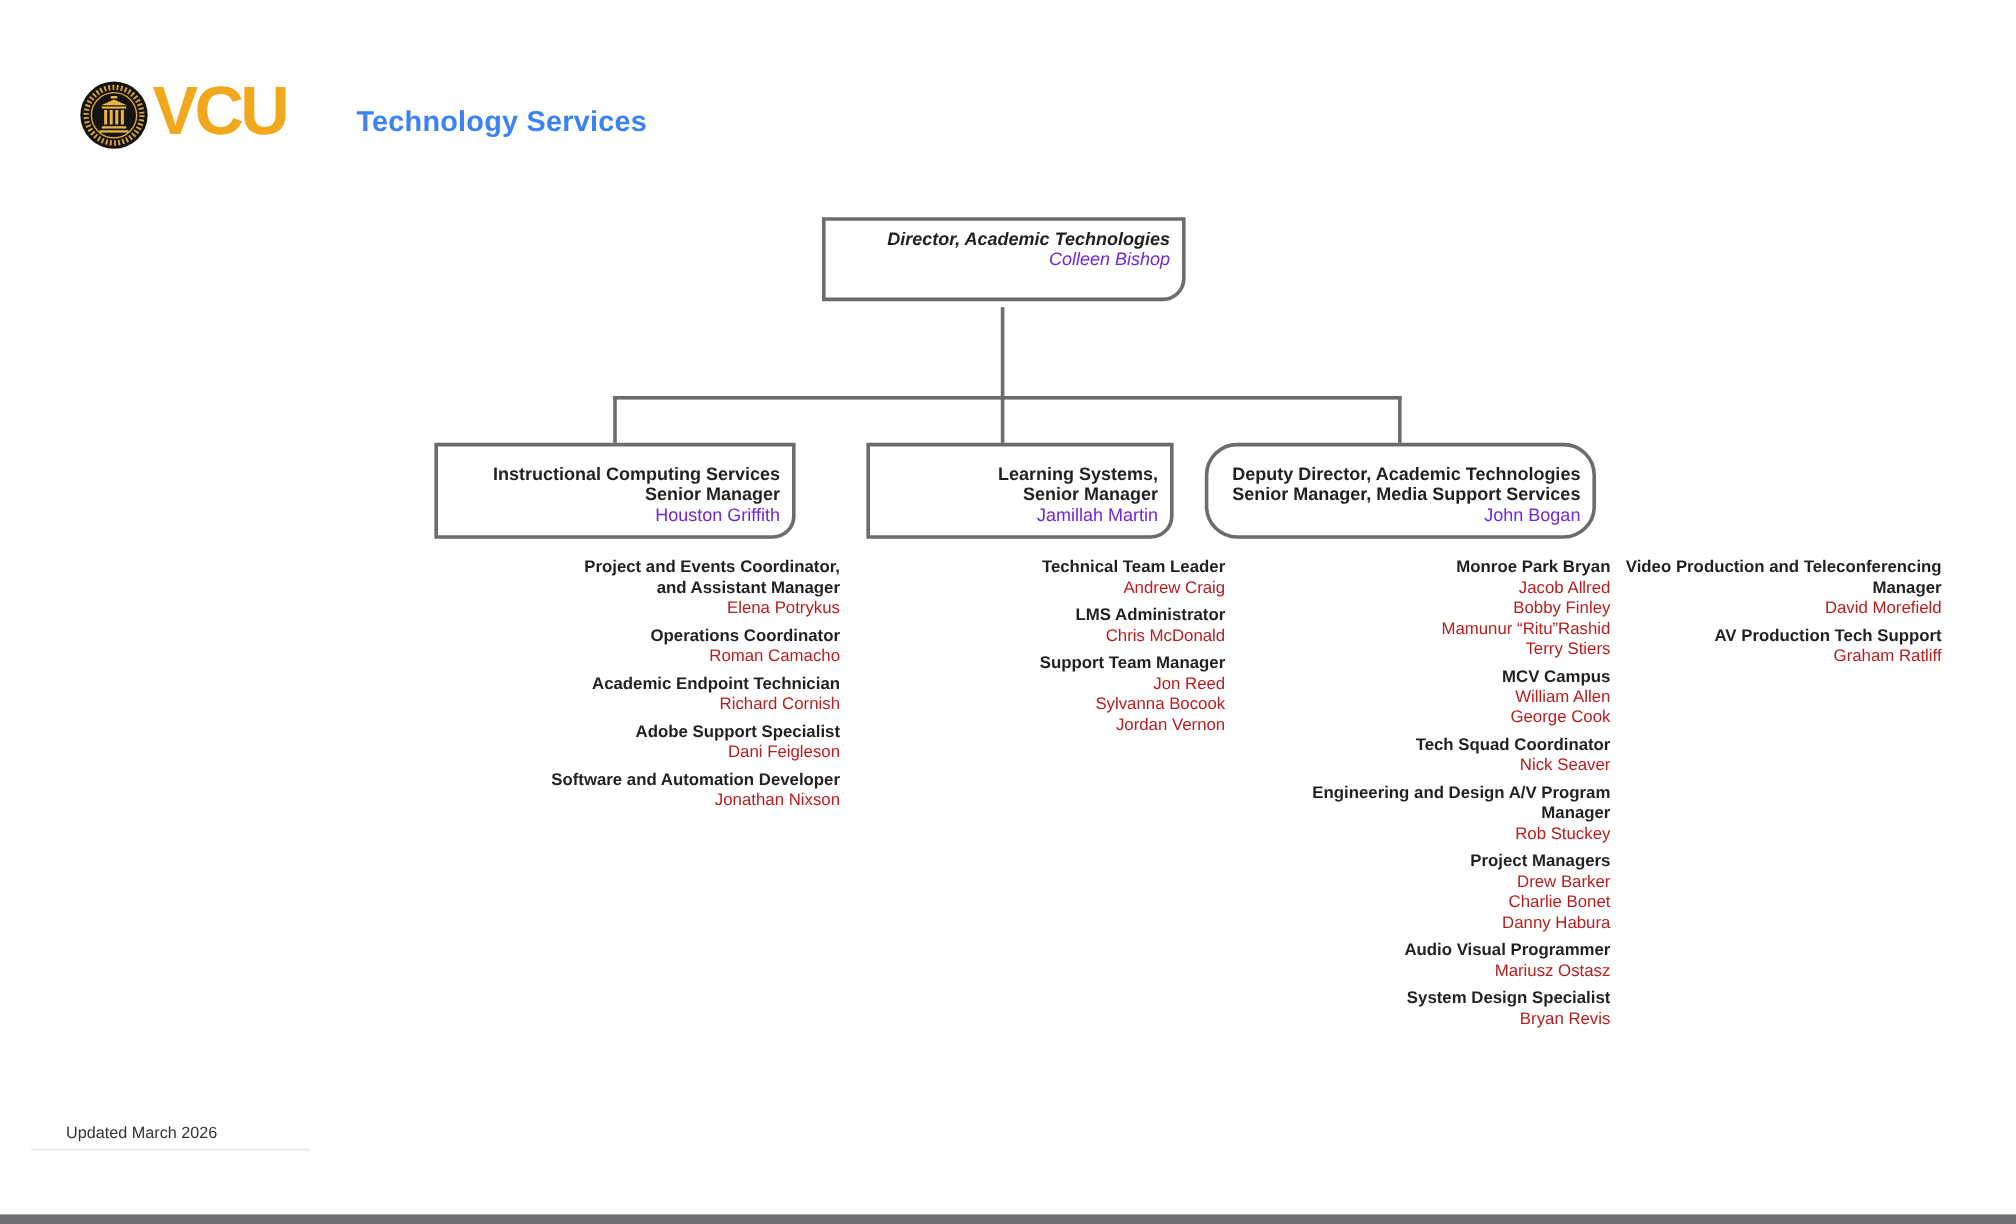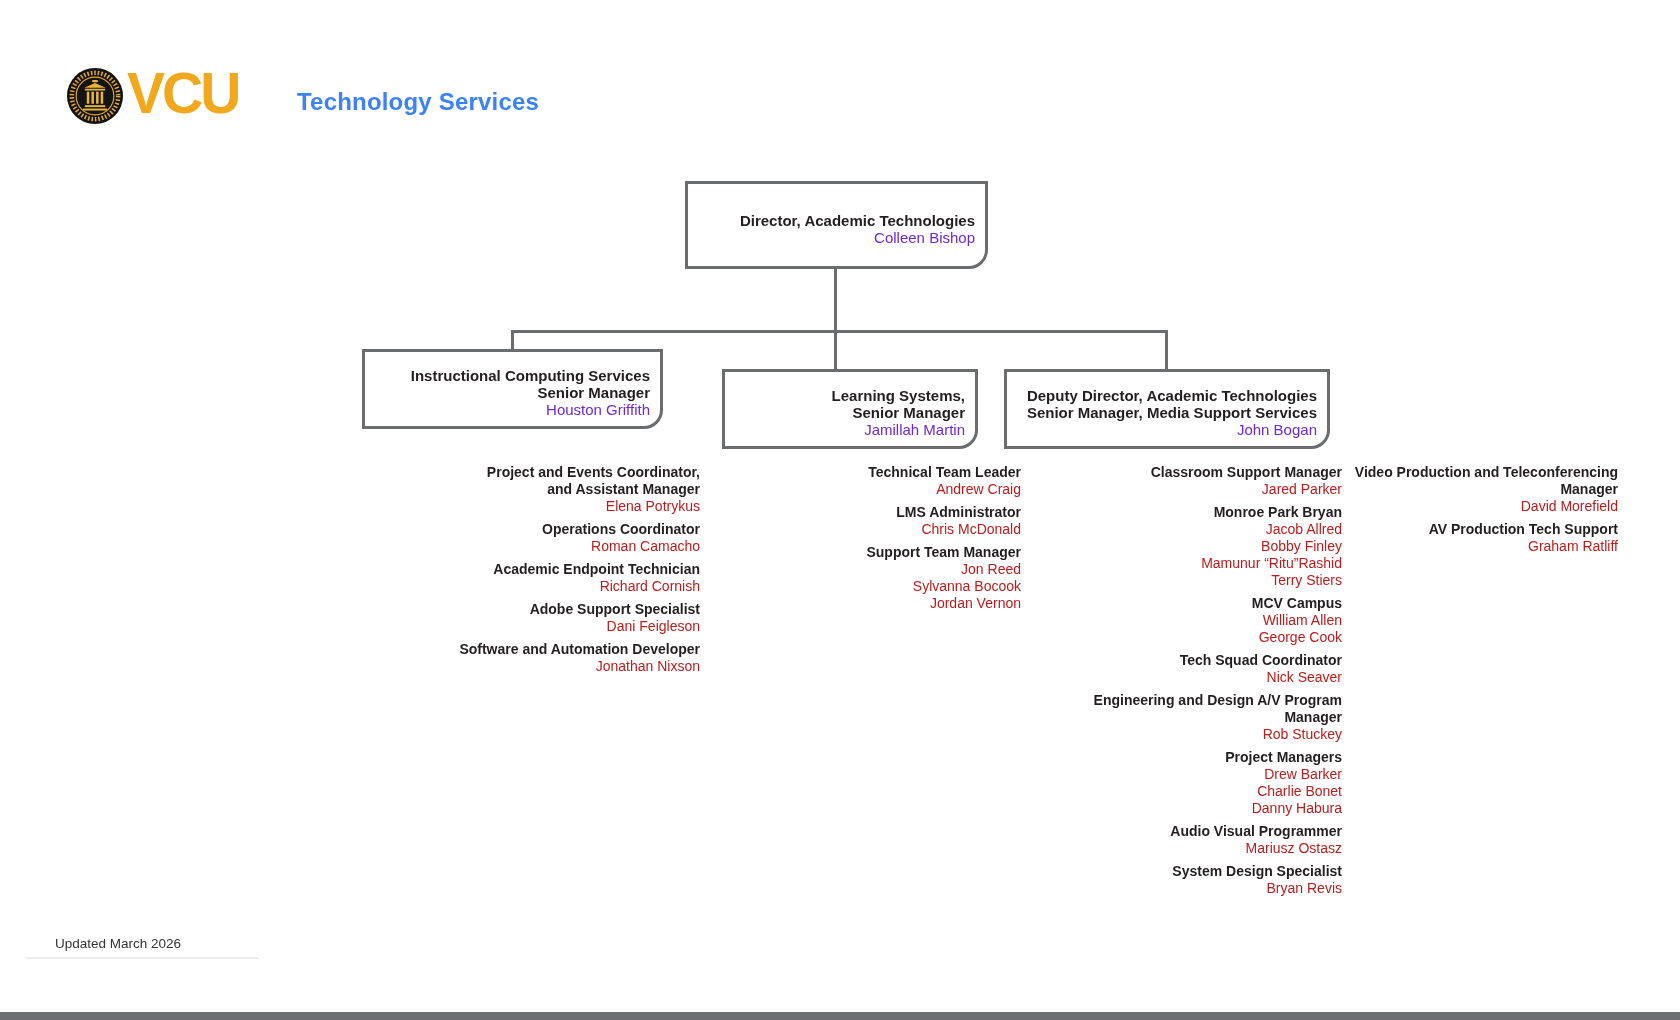--- a/index.html
+++ b/index.html
@@ -26,24 +26,24 @@
   }
 
   
   .box{
     position:absolute;background:#fff;border:3px solid var(--line);
     border-radius:0 0 19px 0;padding:15px 10px 0 11px;
   }
   .box-title{font-weight:bold;font-size:15px;line-height:17px;color:var(--text);white-space:nowrap;}
   .box-person{font-size:15px;line-height:18px;color:#6d28d9;white-space:nowrap;}
 
-  .box-root{left:685px;top:181px;width:303px;height:88px;padding-top:28px;}
-  .box-b0{left:362px;top:349px;width:301px;height:80px;}
+  .box-root{left:685px;top:181px;width:303px;height:70px;padding-top:7px;font-style:italic;}
+  .box-b0{left:362px;top:369px;width:301px;height:80px;}
   .box-b1{left:722px;top:369px;width:256px;height:80px;}
-  .box-b2{left:1004px;top:369px;width:326px;height:80px;}
+  .box-b2{left:1004px;top:369px;width:326px;height:80px;border-radius:27px;}
 
   
   .line{position:absolute;background:var(--line);}
   .stem{left:834px;top:256px;width:3px;height:74px;}
   .hline{left:511px;top:330px;width:657px;height:3px;}
   .drop0{left:511px;top:330px;width:3px;height:39px;}
   .drop1{left:834px;top:330px;width:3px;height:39px;}
   .drop2{left:1165px;top:330px;width:3px;height:39px;}
 
   
@@ -148,24 +148,20 @@
         <div class="person">Chris McDonald</div>
       </div>
       <div class="group">
         <div class="role-title">Support Team Manager</div>
         <div class="person">Jon Reed</div>
         <div class="person">Sylvanna Bocook</div>
         <div class="person">Jordan Vernon</div>
       </div>
     </div>
   <div class="col col-2">
-      <div class="group">
-        <div class="role-title">Classroom Support Manager</div>
-        <div class="person">Jared Parker</div>
-      </div>
       <div class="group indent">
         <div class="role-title">Monroe Park Bryan</div>
         <div class="person">Jacob Allred</div>
         <div class="person">Bobby Finley</div>
         <div class="person">Mamunur “Ritu”Rashid</div>
         <div class="person">Terry Stiers</div>
       </div>
       <div class="group indent">
         <div class="role-title">MCV Campus</div>
         <div class="person">William Allen</div>

